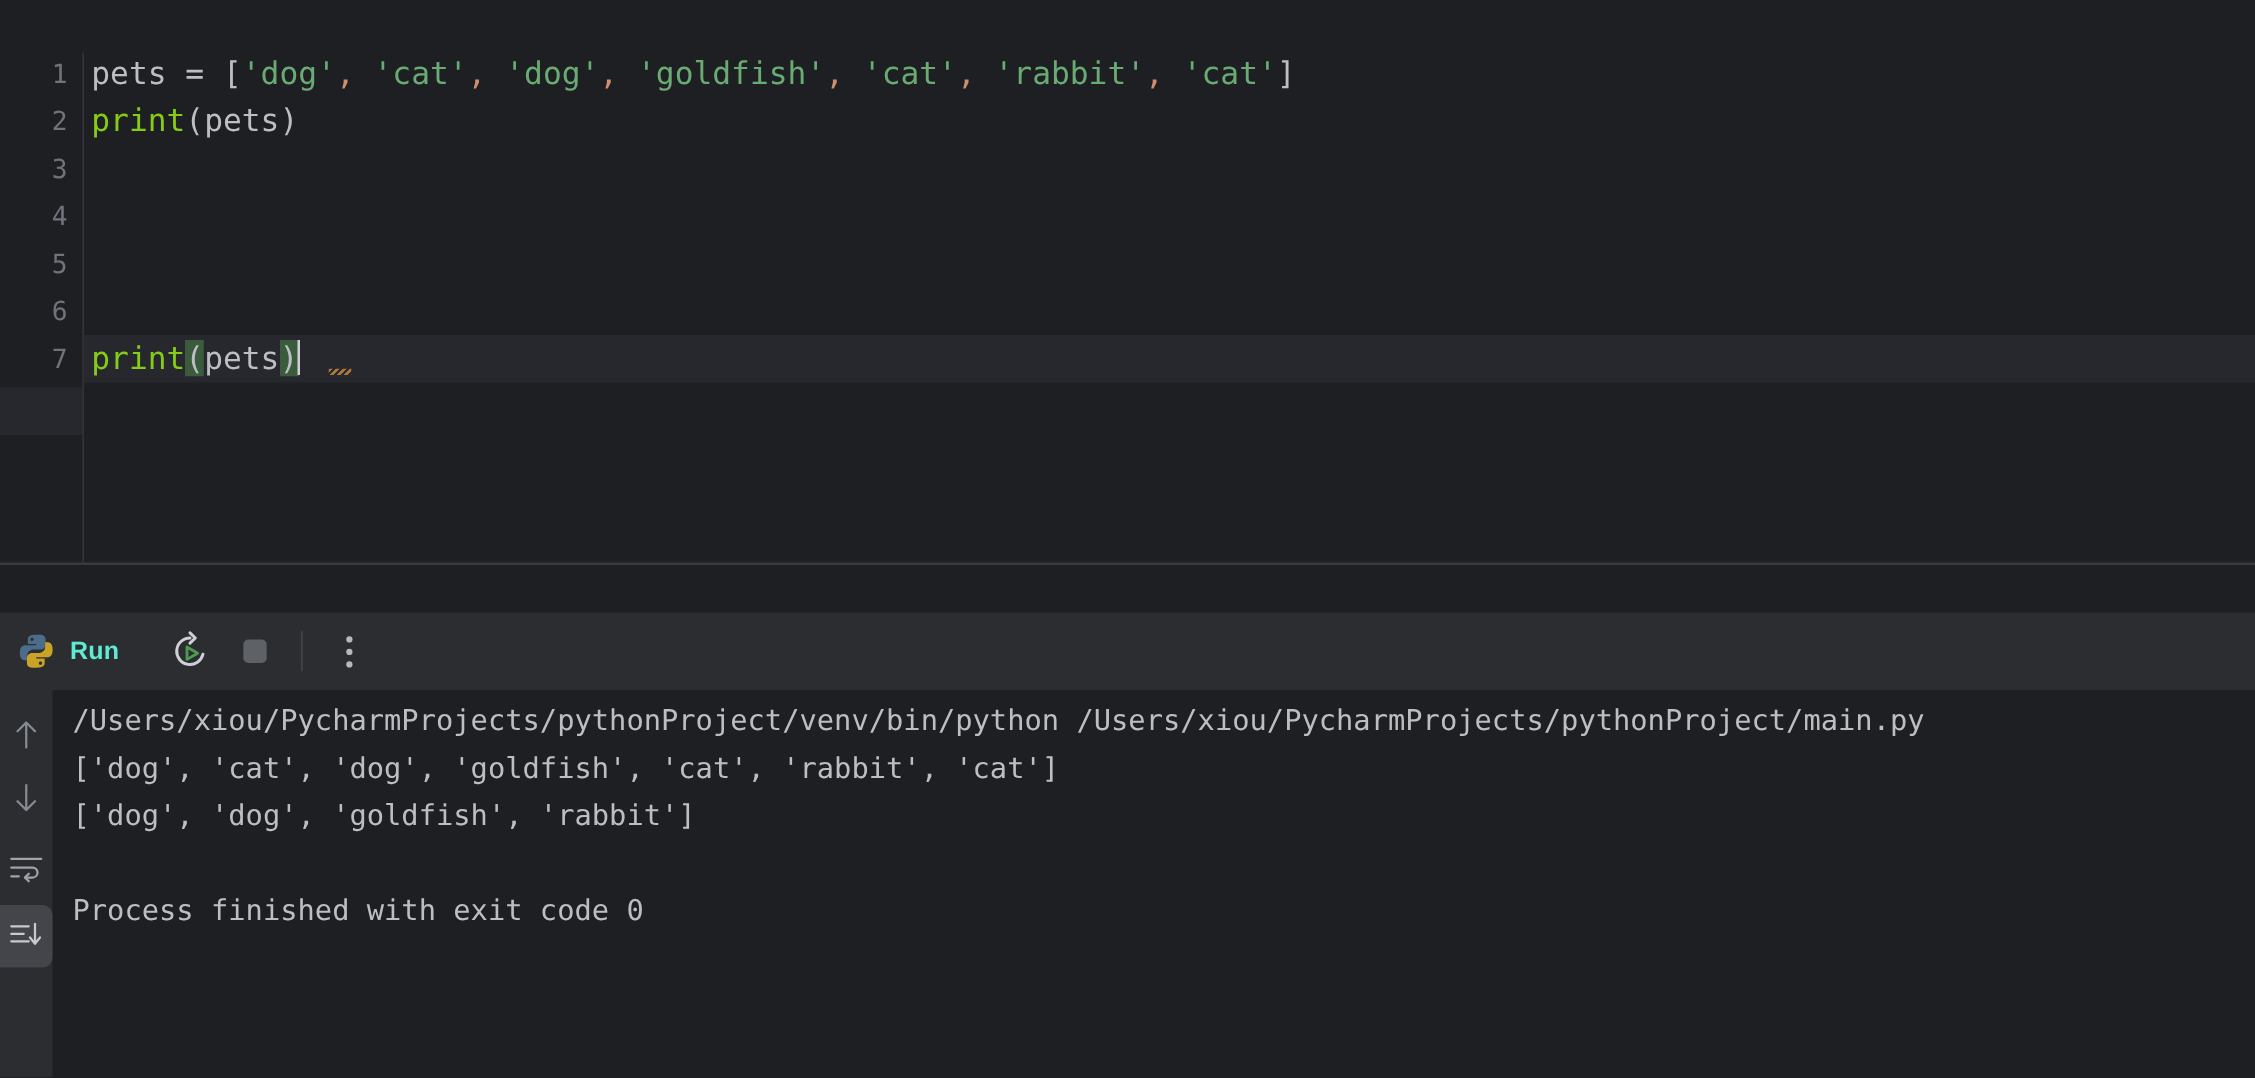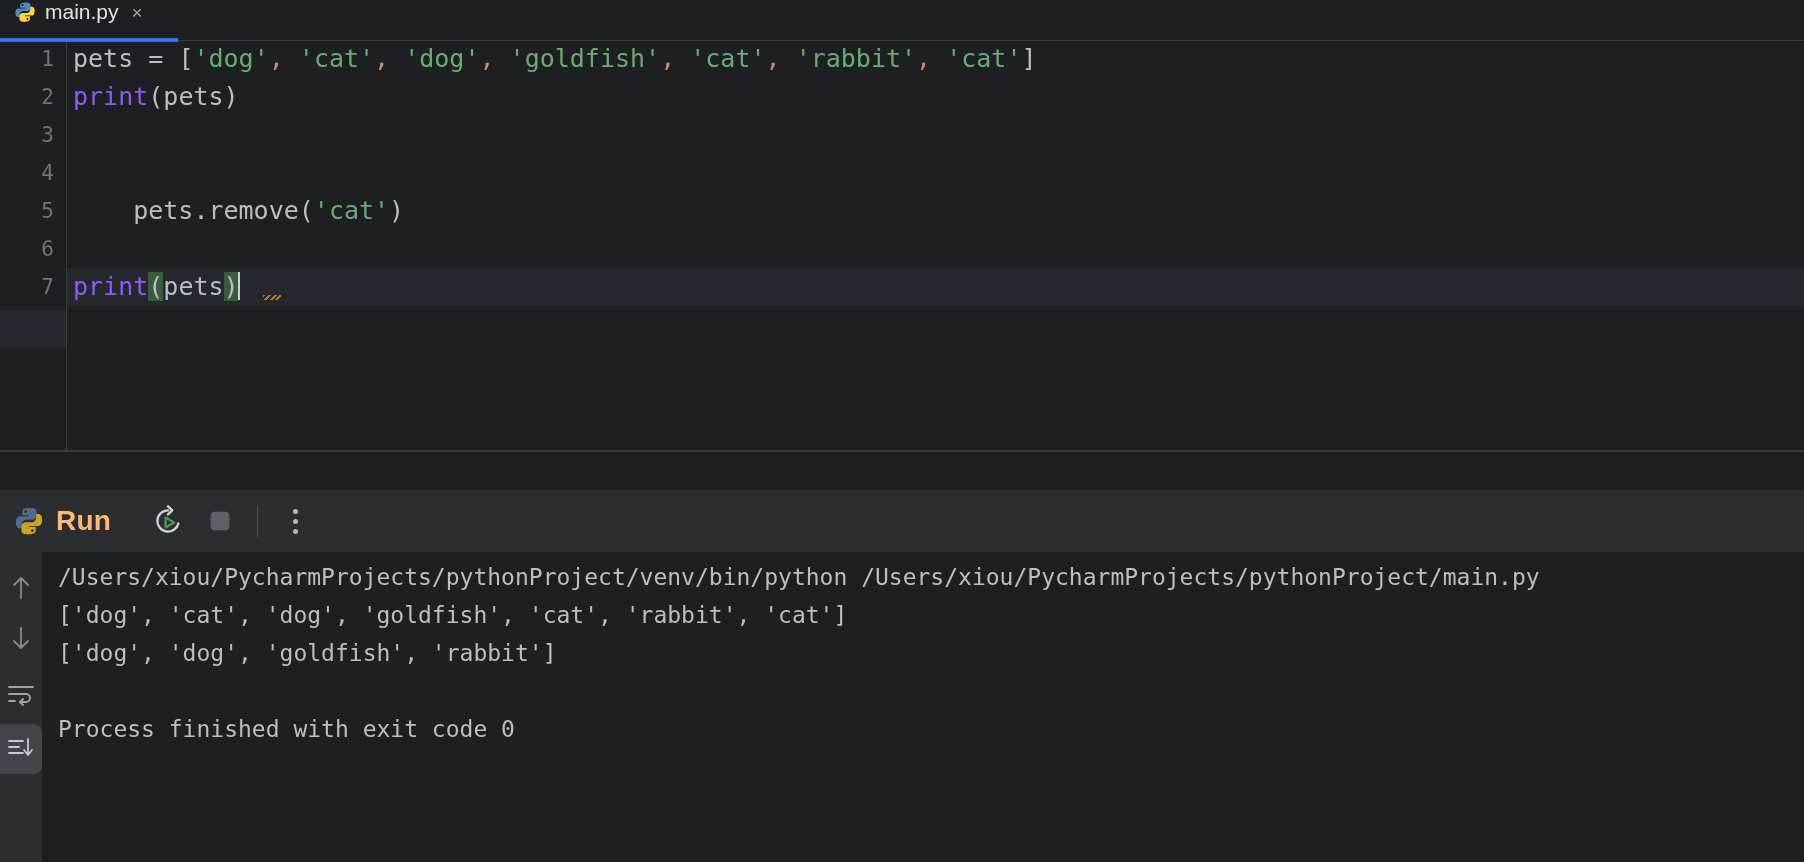--- a/index.html
+++ b/index.html
@@ -63,21 +63,21 @@
     position:absolute; left:0; height:38px; line-height:38px;
     white-space:pre;
     font-family:"DejaVu Sans Mono", monospace; font-size:25px;
     color:#BCBEC4;
   }
   .code-line .txt { padding-left:6px; display:inline-block; }
   .kw    { color:#CF8E6D; }
   .str   { color:#6AAB73; }
   .punct { color:#BCBEC4; }
   .comma { color:#CF8E6D; }
-  .fn    { color:#8b5cf6; }
+  .fn    { color:#84cc16; }
   .ident { color:#BCBEC4; }
   .brkhl { background:#3A5C3D; color:#BCBEC4; }
   .caret-line {
     position:absolute; left:0; width:1804px; height:38px;
     background:#26282E;
   }
   .caret {
     display:inline-block; width:2px; height:28px;
     background:#CED0D6; vertical-align:-5px; margin-left:-1px;
   }
@@ -100,21 +100,21 @@
   
   .runwin {
     position:absolute; left:0; top:490px; width:1804px; height:372px;
     background:#2B2D30;
   }
   .run-header {
     position:absolute; left:0; top:0; width:1804px; height:62px;
     display:flex; align-items:center; padding-left:14px; gap:0;
   }
   .run-title {
-    font-size:28px; font-weight:bold; color:#fdba74; margin-left:12px;
+    font-size:20px; font-weight:bold; color:#5eead4; margin-left:12px;
     letter-spacing:.2px;
   }
   .run-btn {
     width:46px; height:46px; display:flex; align-items:center;
     justify-content:center; border-radius:6px;
   }
   .run-btn.rerun { margin-left:34px; }
   .run-btn.stop  { margin-left:6px; }
   .run-sep {
     width:1px; height:32px; background:#4A4D52; margin:0 14px;
@@ -147,52 +147,37 @@
     position:absolute; right:14px; bottom:14px;
     font-size:21px; color:#9B9EA4;
     font-family:"Liberation Sans", sans-serif;
   }
 </style>
 </head>
 <body>
 
 <div id="app">
 
-  <div class="tabbar">
-    <div class="tab">
-      <span class="py-icon">
-        <svg width="22" height="22" viewBox="0 0 16 16">
-          <path d="M7.9 1C5.6 1 4.4 1.6 4.4 3v1.9h3.6v.5H3.3C1.9 5.4 1 6.3 1 8.6c0 2 .7 3.2 2 3.2h1.2v-2c0-1.4 1.2-2.5 2.6-2.5h3c1.2 0 2.2-1 2.2-2.2V3c0-1.2-1-2-2.2-2H7.9zM6.2 2.2c.4 0 .7.3.7.7s-.3.7-.7.7-.7-.3-.7-.7.3-.7.7-.7z" fill="#4B8BBE"></path>
-          <path d="M8.1 15c2.3 0 3.5-.6 3.5-2v-1.9H8v-.5h4.7c1.4 0 2.3-.9 2.3-3.2 0-2-.7-3.2-2-3.2h-1.2v2c0 1.4-1.2 2.5-2.6 2.5h-3c-1.2 0-2.2 1-2.2 2.2V13c0 1.2 1 2 2.2 2h1.9zm1.7-1.2c-.4 0-.7-.3-.7-.7s.3-.7.7-.7.7.3.7.7-.3.7-.7.7z" fill="#FFD43B"></path>
-        </svg>
-      </span>
-      <span class="tab-label">main.py</span>
-      <span class="tab-close">×</span>
-    </div>
-    <div class="tab-underline"></div>
-    <div class="tabbar-divider"></div>
-  </div>
 
   <div class="editor">
     <div class="gutter" id="gutter">
         <div class="gutter-line" style="top: -2px;">1</div>
         <div class="gutter-line" style="top: 36px;">2</div>
         <div class="gutter-line" style="top: 74px;">3</div>
         <div class="gutter-line" style="top: 112px;">4</div>
         <div class="gutter-line" style="top: 150px;">5</div>
         <div class="gutter-line" style="top: 188px;">6</div>
         <div class="gutter-line" style="top: 226px;">7</div>
       </div>
       <div class="caret-line" style="top: 268px; width: 66px; left: 0px; position: absolute;"></div>
     <div class="gutter-sep"></div>
     <div class="code-area" id="code-area">
         <div class="code-line" style="top: -2px;"><span class="txt"><span class="ident">pets </span><span class="punct">= </span><span class="punct">[</span><span class="str">'dog'</span><span class="comma">,</span><span class="punct"> </span><span class="str">'cat'</span><span class="comma">,</span><span class="punct"> </span><span class="str">'dog'</span><span class="comma">,</span><span class="punct"> </span><span class="str">'goldfish'</span><span class="comma">,</span><span class="punct"> </span><span class="str">'cat'</span><span class="comma">,</span><span class="punct"> </span><span class="str">'rabbit'</span><span class="comma">,</span><span class="punct"> </span><span class="str">'cat'</span><span class="punct">]</span></span></div>
         <div class="code-line" style="top: 36px;"><span class="txt"><span class="fn">print</span><span class="punct">(</span><span class="ident">pets</span><span class="punct">)</span></span></div>
         <div class="code-line" style="top: 74px;"><span class="txt"></span></div>
-        <div class="code-line" style="top: 150px;"><span class="txt"><span class="ident">    pets.remove</span><span class="punct">(</span><span class="str">'cat'</span><span class="punct">)</span></span></div>
         <div class="code-line" style="top: 188px;"><span class="txt"></span></div>
         <div class="caret-line" style="top: 226px;"></div>
         <span class="squiggle" style="left: 196px; top: 253px;"></span>
         <div class="code-line" style="top: 226px;"><span class="txt"><span class="fn">print</span><span class="brkhl">(</span><span class="ident">pets</span><span class="brkhl">)</span><span class="caret"></span></span></div>
       </div>
   </div>
 
   <div class="splitter"></div>
   <div class="editor-bottom-fill"></div>
 

